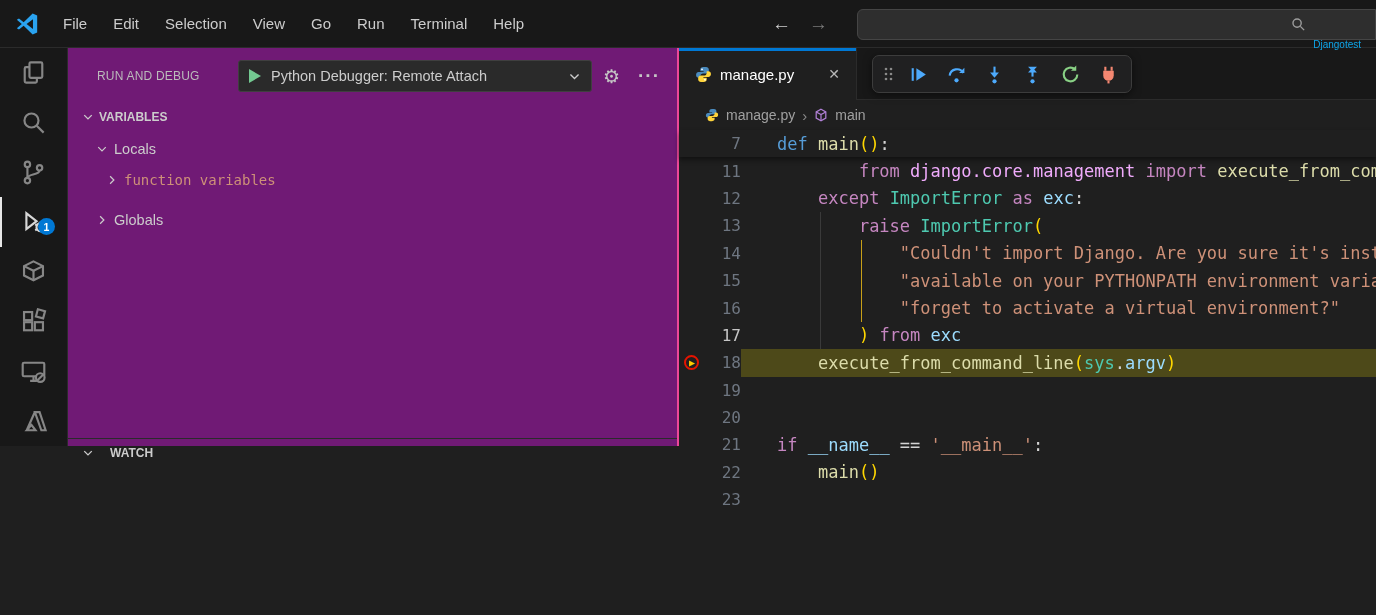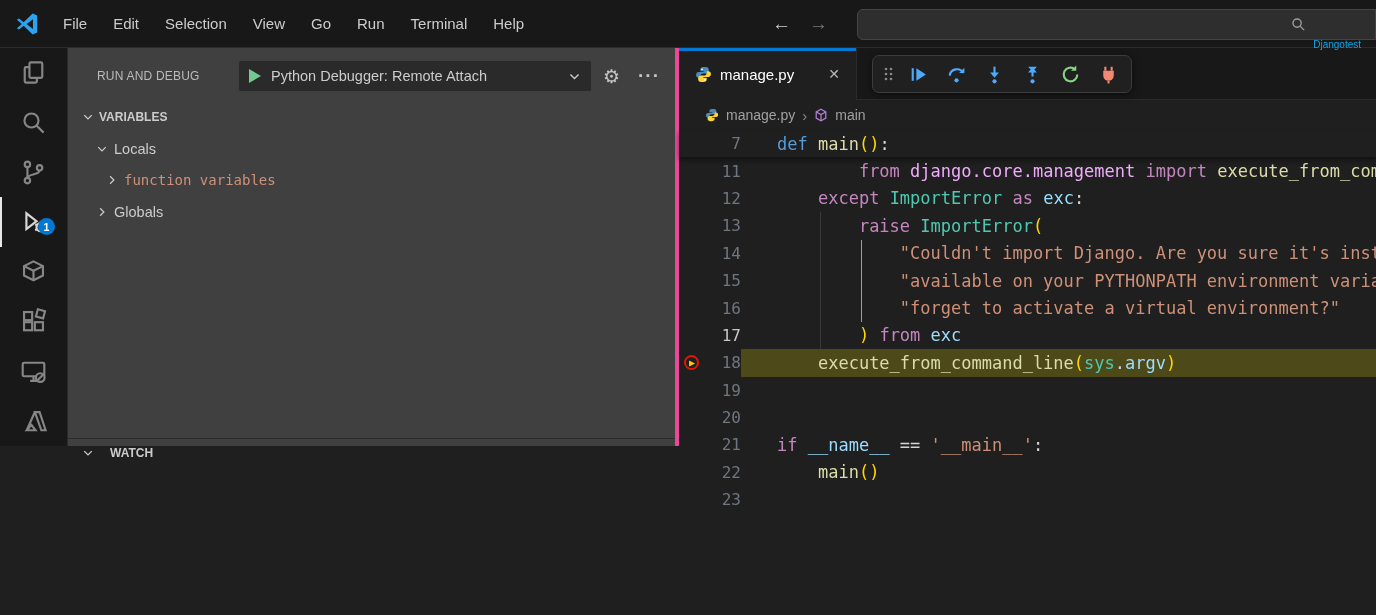--- a/index.html
+++ b/index.html
@@ -25,41 +25,41 @@
                  border-right:1px solid #2b2b2b; display:flex; flex-direction:column; z-index:20; }
   .ab-item { height:69px; display:flex; align-items:center; justify-content:center; position:relative; }
   .ab-item svg { width:27px; height:27px; stroke:#868686; fill:none; stroke-width:1.6; }
   .ab-item.active { border-left:2px solid #e7e7e7; }
   .ab-item.active svg { stroke:#d7d7d7; }
   .ab-badge { position:absolute; right:12px; bottom:12px; min-width:17px; height:17px; border-radius:9px;
               background:#0078d4; color:#ffffff; font-size:10.5px; display:flex; align-items:center;
               justify-content:center; font-weight:bold; }
 
   
-  .sidebar { position:absolute; top:48px; left:68px; bottom:0; width:611px; background:#404040;
-             border-right:4px solid #ec4899; }
+  .sidebar { position:absolute; top:48px; left:68px; bottom:0; width:611px; background:#701a75;
+             border-right:2px solid #ec4899; }
   .sb-header { position:absolute; top:12px; left:0; right:0; height:32px; display:flex; align-items:center; }
   .sb-title { position:absolute; left:29px; font-size:12px; color:#bbbbbb; letter-spacing:.2px; }
   .config-box { position:absolute; left:170px; width:354px; height:32px; background:#2a2a2a;
                 border:1px solid #3f3f3f; border-radius:3px; display:flex; align-items:center; padding:0 10px; }
   .play-icon { width:0; height:0; border-left:12px solid #73c991; border-top:7px solid transparent;
                border-bottom:7px solid transparent; margin-right:10px; }
   .config-label { flex:1; font-size:14.5px; color:#cccccc; white-space:nowrap; overflow:hidden; }
   .gear { position:absolute; left:535px; font-size:19px; color:#c5c5c5; }
   .more-dots { position:absolute; left:570px; font-size:19px; color:#c5c5c5; letter-spacing:1px; font-weight:bold; }
 
   .section-hdr { position:absolute; left:0; right:0; height:28px; display:flex; align-items:center; gap:5px;
                  font-size:12px; font-weight:bold; color:#cccccc; }
   .vars-hdr { top:55px; padding-left:14px; }
   .watch-hdr { top:390px; padding-left:14px; border-top:1px solid #2b2b2b;gap:16px; }
   .tree-row { position:absolute; height:28px; display:flex; align-items:center; gap:6px; font-size:14.5px; color:#cccccc; }
   .tree-row .chev svg, .section-hdr .chev svg { display:block; }
   .row-locals { top:87px; left:28px; }
   .row-funcvars { top:118px; left:38px; color:#ce9178; font-family:"DejaVu Sans Mono", monospace; font-size:14px; }
-  .row-globals { top:150px; left:28px; }
+  .row-globals { top:158px; left:28px; }
 
   
   .editor { position:absolute; top:48px; left:679px; right:0; bottom:0; background:#1f1f1f; }
   .tabstrip { position:relative; height:52px; background:#181818; border-bottom:1px solid #2b2b2b; }
   .tab { position:absolute; left:0; top:0; width:178px; height:52px; background:#1f1f1f;
          border-right:1px solid #2b2b2b; display:flex; align-items:center; padding:0 12px 0 16px; gap:8px; }
   .tab::before { content:""; position:absolute; top:0; left:0; right:0; height:3px; background:#0078d4; }
   .tab-name { font-size:15px; color:#ffffff; flex:1; }
   .tab-close { font-size:14px; color:#b8b8b8; padding:2px 4px; }
 

